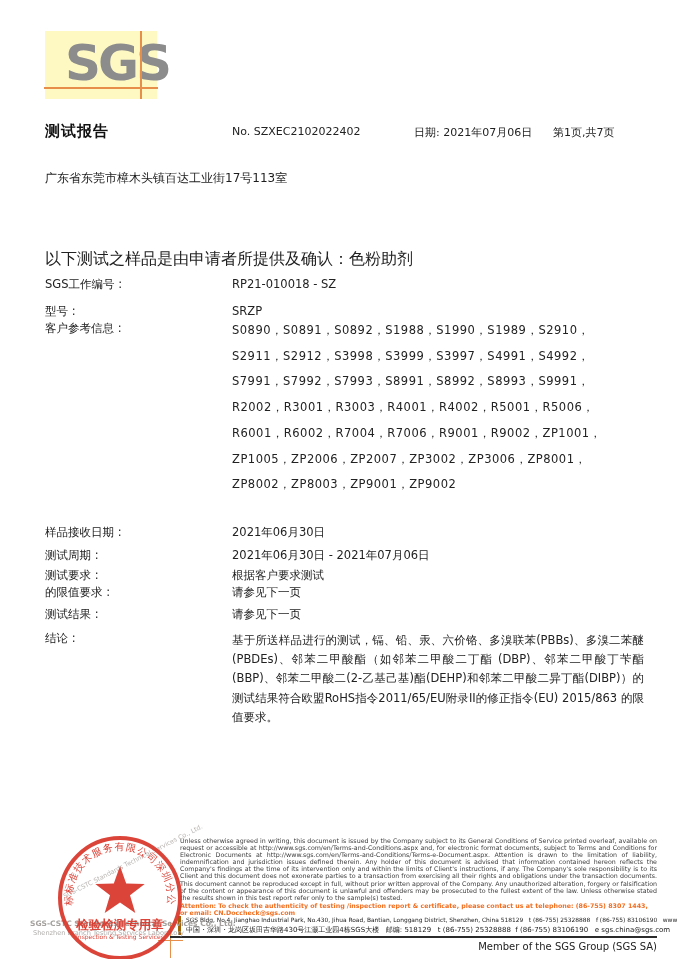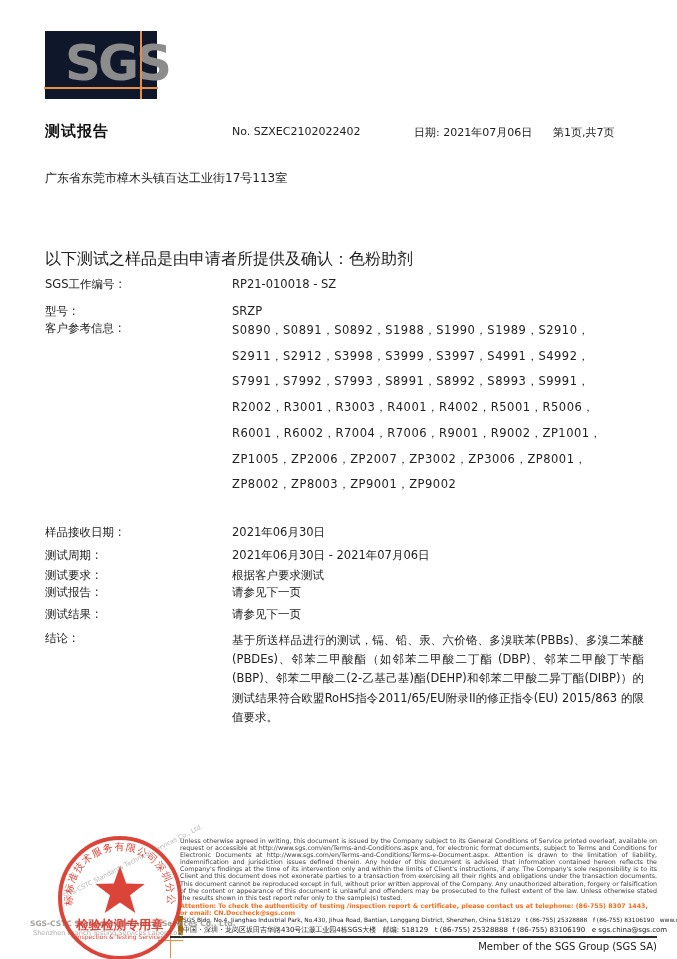--- a/index.html
+++ b/index.html
@@ -2,21 +2,21 @@
 <html><head>
 <meta charset="utf-8">
 <style>
   html,body{margin:0;padding:0;}
   body{
     width:677px;height:959px;position:relative;background:#ffffff;
     font-family:"DejaVu Sans","Liberation Sans",sans-serif;color:#222;
     overflow:hidden;
   }
   
-  .logo-block{position:absolute;left:45px;top:31px;width:112px;height:68px;background:#0f172a;}
+  .logo-block{position:absolute;left:45px;top:31px;width:112px;height:68px;background:#fef9c3;}
   .logo-text{position:absolute;left:20px;top:2px;font-size:50px;font-weight:bold;color:#8c8c8c;letter-spacing:-3px;line-height:60px;}
   .logo-hline{position:absolute;left:44px;top:87px;width:114px;height:2px;background:#e description;background:#e78e4a;}
   .logo-vline{position:absolute;left:140px;top:31px;width:2px;height:68px;background:#e78e4a;}
   
   .title-row{position:absolute;left:45px;top:122px;width:595px;height:22px;}
   .doc-title{position:absolute;left:0;top:0;font-size:15px;font-weight:bold;color:#111;letter-spacing:1px;}
   .doc-no{position:absolute;left:187px;top:3px;font-size:11px;}
   .doc-date{position:absolute;left:369px;top:3px;font-size:11px;}
   .doc-page{position:absolute;left:508px;top:3px;font-size:11px;}
   
@@ -29,21 +29,21 @@
   .row-workno{top:277px;} .row-model{top:304px;}
   .row-clientref{top:318px;}
   .ref-lines div{line-height:25.7px;letter-spacing:0.5px;}
   .row-received{top:525px;} .row-period{top:548px;}
   .row-require{top:568px;} .row-method{top:585px;} .row-result{top:607px;}
   .row-conclusion{top:631px;}
   .conclusion-text{line-height:19.2px;text-align:justify;}
   
   .legal{position:absolute;left:180px;top:837px;width:477px;font-size:6.3px;line-height:7.1px;text-align:justify;color:#3c3c3c;}
   .attention{position:absolute;left:180px;top:901.5px;width:477px;font-size:6.3px;line-height:7.1px;color:#f26f21;font-weight:bold;}
-  .addr-block{position:absolute;left:178px;top:916px;width:479px;border-left:5px solid #a16207;}
+  .addr-block{position:absolute;left:178px;top:916px;width:479px;border-left:3px solid #a16207;padding-left:5px;}
   .addr-en{font-size:5.9px;color:#222;white-space:pre;line-height:9px;}
   .addr-cn{font-size:7px;color:#222;white-space:pre;line-height:10px;}
   .footer-rule{position:absolute;left:170px;top:936px;width:487px;height:2px;background:#2b2b2b;}
   .member{position:absolute;right:20px;top:941px;font-size:10px;color:#222;}
   .crop-v{position:absolute;left:170px;top:922px;width:1px;height:36px;background:#e78e4a;}
   .crop-h{position:absolute;left:158px;top:940px;width:25px;height:1px;background:#e78e4a;}
   
   .co-line1{position:absolute;left:30px;top:919px;font-size:7.5px;font-weight:bold;color:#a3a09d;z-index:1;white-space:nowrap;}
   .co-line2{position:absolute;left:33px;top:929px;font-size:6.6px;color:#b0adab;z-index:1;white-space:nowrap;}
   .co-watermark{position:absolute;left:62px;top:893px;font-size:6.4px;color:#b8b4b1;z-index:1;transform:rotate(-27deg);transform-origin:left top;white-space:nowrap;}
@@ -103,21 +103,21 @@
   <span class="flabel">测试周期 :</span>
   <span class="fvalue">2021年06月30日 - 2021年07月06日</span>
 </div>
 
 <div class="frow row-require">
   <span class="flabel">测试要求 :</span>
   <span class="fvalue">根据客户要求测试</span>
 </div>
 
 <div class="frow row-method">
-  <span class="flabel">测试报告 :</span>
+  <span class="flabel">的限值要求 :</span>
   <span class="fvalue">请参见下一页</span>
 </div>
 
 <div class="frow row-result">
   <span class="flabel">测试结果 :</span>
   <span class="fvalue">请参见下一页</span>
 </div>
 
 <div class="frow row-conclusion">
   <span class="flabel">结论 :</span>

